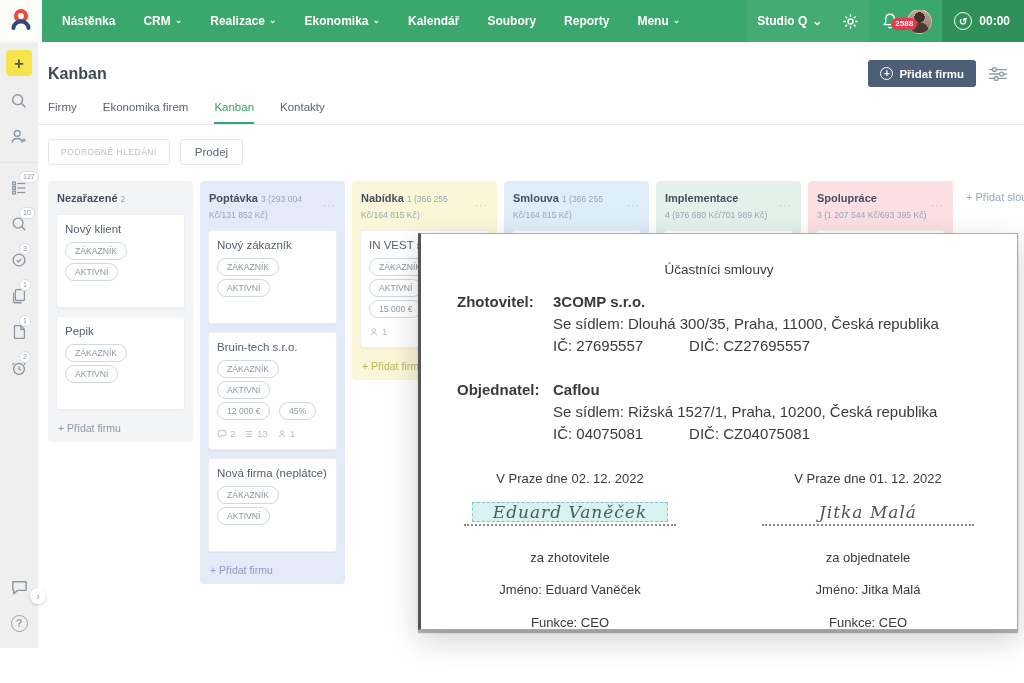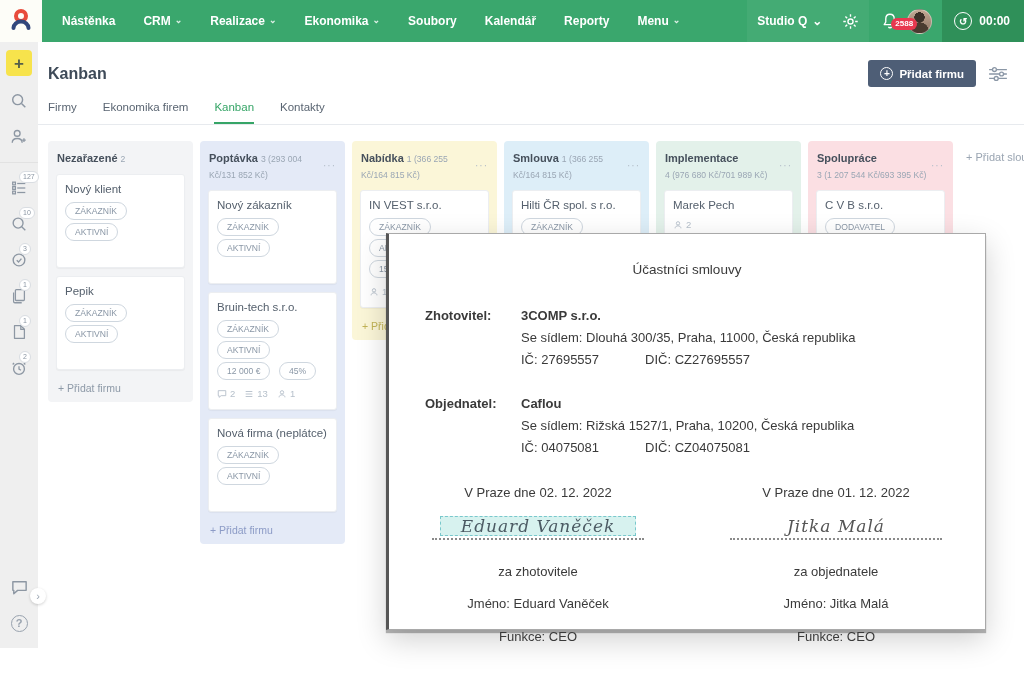--- a/index.html
+++ b/index.html
@@ -105,26 +105,26 @@
   .meta span.m { display:flex; align-items:center; gap:3px; }
   .col-footer { font-size:10.5px; padding:4px 2px 0; cursor:pointer; }
   .col-gray  .col-footer { color:#8d99a7; }
   .col-blue  .col-footer { color:#8c9bc6; }
   .col-yellow .col-footer { color:#c2b356; }
   .col-cyan  .col-footer { color:#7fb6d3; }
   .add-col { font-size:11px; color:#9aa5b2; white-space:nowrap; padding-top:10px;
     margin-left:6px; cursor:pointer; }
 
   
-  .doc { position:absolute; left:386px; top:233px; width:600px; height:397px;
+  .doc { position:absolute; left:418px; top:233px; width:600px; height:397px;
     background:#fff; border:1px solid #a9a9a9; border-left:3px solid #565656;
     box-shadow:0 3px 1px rgba(0,0,0,.28), 0 10px 28px rgba(0,0,0,.18);
     z-index:50; color:#3a3a3a; }
   .doc-title { text-align:center; margin-top:28px; font-size:13.5px; }
-  .party { display:flex; margin:28px 0 0 36px; font-size:13px; line-height:22px; }
+  .party { display:flex; margin:14px 0 0 36px; font-size:15px; line-height:22px; }
   .party .role { width:96px; font-weight:700; flex:0 0 96px; }
   .party .name { font-weight:700; }
   .idline { display:flex; gap:46px; }
   .sign-row { display:flex; margin-top:26px; }
   .sign-col { flex:1; display:flex; flex-direction:column; align-items:center; }
   .sign-date { font-size:13px; }
   .sig-box { margin-top:16px; height:20px; display:flex; align-items:center;
     justify-content:center; padding:0 20px;
     font-family:"DejaVu Serif", serif; font-style:italic; font-size:17px;
     letter-spacing:1px; color:#4b5a63; }
@@ -159,24 +159,24 @@
         </div>
       <div class="nav-item">
           <span>Realizace</span>
           <span class="caret">⌄</span>
         </div>
       <div class="nav-item">
           <span>Ekonomika</span>
           <span class="caret">⌄</span>
         </div>
       <div class="nav-item">
+          <span>Kalendář</span>
+        </div>
+      <div class="nav-item">
           <span>Soubory</span>
-        </div>
-      <div class="nav-item">
-          <span>Kalendář</span>
         </div>
       <div class="nav-item">
           <span>Reporty</span>
         </div>
       <div class="nav-item">
           <span>Menu</span>
           <span class="caret">⌄</span>
         </div>
     </nav>
     <div class="topbar-right">
@@ -308,20 +308,24 @@
       </div>
     </div>
 
     <div class="tabs">
       <div class="tab">Firmy</div>
       <div class="tab">Ekonomika firem</div>
       <div class="tab active">Kanban</div>
       <div class="tab">Kontakty</div>
     </div>
 
+    <div class="filters">
+      <button class="btn-advanced">PODROBNÉ HLEDÁNÍ</button>
+      <button class="btn-view">Prodej</button>
+    </div>
 
     <div class="board">
 
       <div class="col col-gray">
         <div class="col-head">
           <div class="col-head-text"><span class="col-title">Nezařazené</span><span class="col-sum">2</span></div>
         </div>
         <div class="card tall">
           <div class="card-title">Nový klient</div>
           <span class="pill">ZÁKAZNÍK</span>

